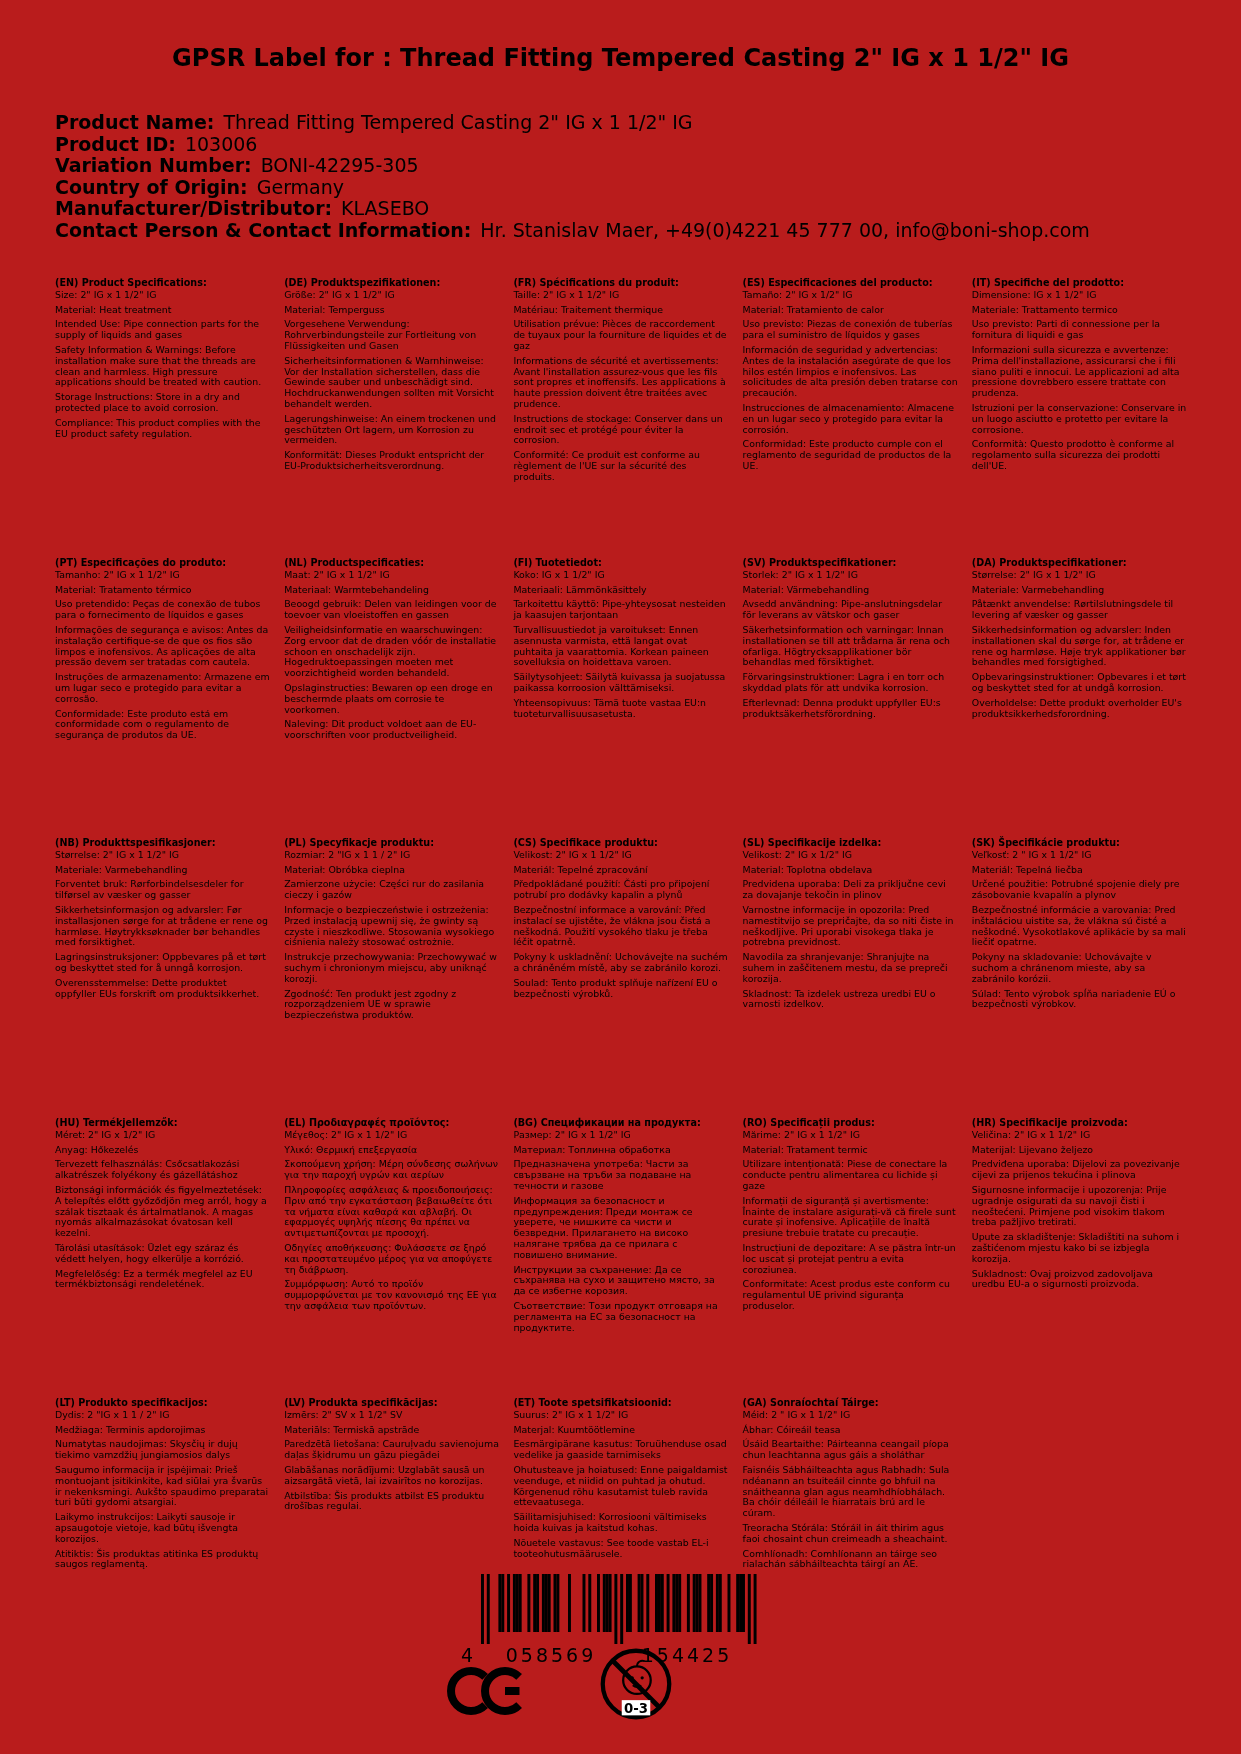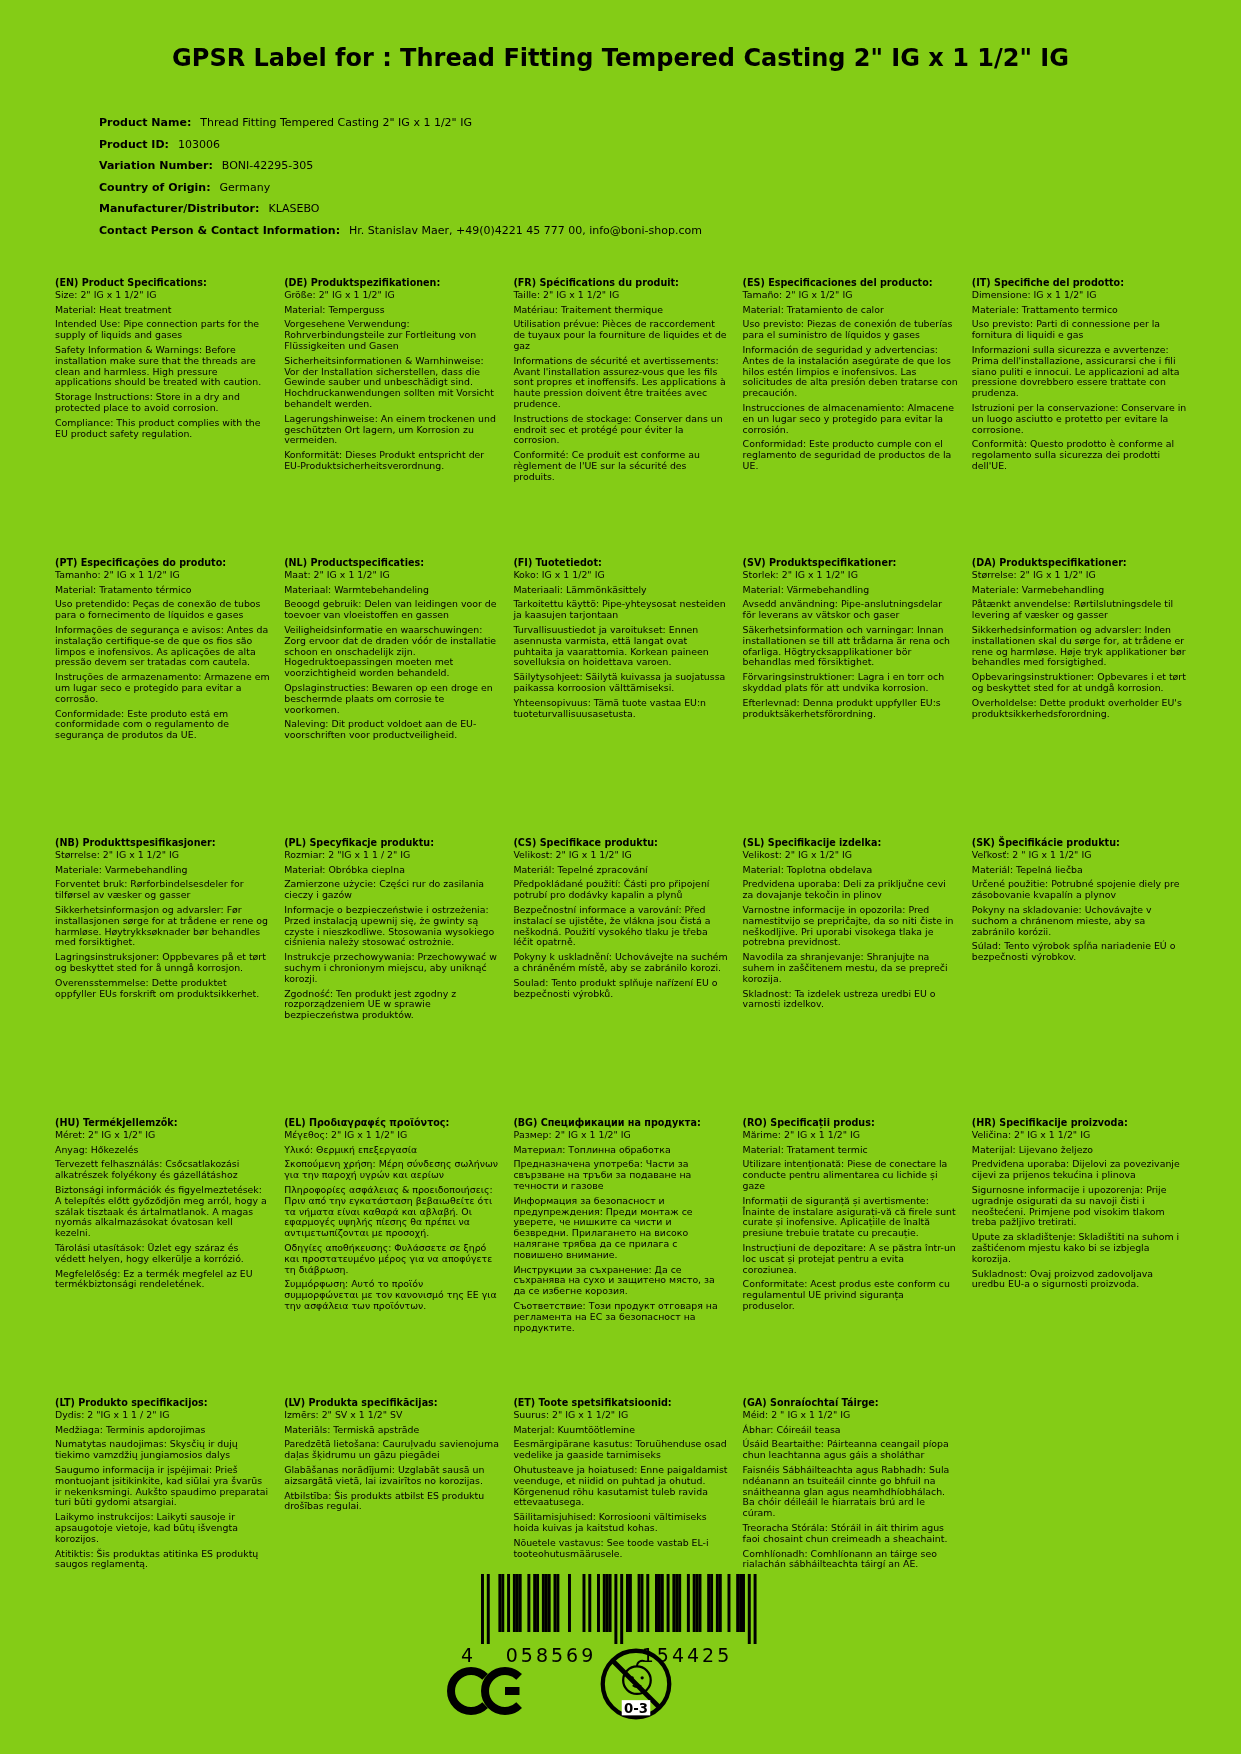--- a/index.html
+++ b/index.html
@@ -1,20 +1,20 @@
 <!DOCTYPE html>
 <html><head>
 <meta charset="utf-8">
 <style>
   html,body{margin:0;padding:0;background:#fff;}
-  .page{position:relative;width:1241px;height:1754px;background:#84cc16;color:#000;
+  .page{position:relative;width:1241px;height:1754px;background:#b91c1c;color:#000;
         font-family:"DejaVu Sans",sans-serif;overflow:hidden;}
   .title{position:absolute;top:44px;left:0;width:100%;text-align:center;
          font-size:24px;font-weight:bold;margin:0;}
-  .product-info{position:absolute;left:55px;top:112px;font-size:11px;line-height:21.5px;margin-left:44px;}
+  .product-info{position:absolute;left:55px;top:112px;font-size:19px;line-height:21.5px;}
   .info-row{white-space:nowrap;}
   .info-label{font-weight:bold;margin-right:9px;}
   .spec-grid{position:absolute;left:55px;top:278px;width:1132px;display:grid;
              grid-template-columns:repeat(5,1fr);column-gap:14px;grid-auto-rows:280px;}
   .spec-block{font-size:9.4px;line-height:10.8px;}
   .spec-header{font-weight:bold;font-size:9.6px;margin:0 0 1px 0;}
   .spec-para{margin:0 0 4px 0;}
   .barcode{position:absolute;left:455px;top:1574px;}
   .barcode svg{display:block;}
   .ce-mark{position:absolute;left:447px;top:1666px;}
@@ -192,20 +192,21 @@
         <div class="spec-para">Varnostne informacije in opozorila: Pred namestitvijo se prepričajte, da so niti čiste in neškodljive. Pri uporabi visokega tlaka je potrebna previdnost.</div>
         <div class="spec-para">Navodila za shranjevanje: Shranjujte na suhem in zaščitenem mestu, da se prepreči korozija.</div>
         <div class="spec-para">Skladnost: Ta izdelek ustreza uredbi EU o varnosti izdelkov.</div>
       </div>
 
   <div class="spec-block">
     <div class="spec-header">(SK) Špecifikácie produktu:</div>
   <div class="spec-para">Veľkosť: 2 " IG x 1 1/2" IG</div>
         <div class="spec-para">Materiál: Tepelná liečba</div>
         <div class="spec-para">Určené použitie: Potrubné spojenie diely pre zásobovanie kvapalín a plynov</div>
+        <div class="spec-para">Bezpečnostné informácie a varovania: Pred inštaláciou uistite sa, že vlákna sú čisté a neškodné. Vysokotlakové aplikácie by sa mali liečiť opatrne.</div>
         <div class="spec-para">Pokyny na skladovanie: Uchovávajte v suchom a chránenom mieste, aby sa zabránilo korózii.</div>
         <div class="spec-para">Súlad: Tento výrobok spĺňa nariadenie EÚ o bezpečnosti výrobkov.</div>
       </div>
 
   <div class="spec-block">
     <div class="spec-header">(HU) Termékjellemzők:</div>
   <div class="spec-para">Méret: 2" IG x 1/2" IG</div>
         <div class="spec-para">Anyag: Hőkezelés</div>
         <div class="spec-para">Tervezett felhasználás: Csőcsatlakozási alkatrészek folyékony és gázellátáshoz</div>
         <div class="spec-para">Biztonsági információk és figyelmeztetések: A telepítés előtt győződjön meg arról, hogy a szálak tisztaak és ártalmatlanok. A magas nyomás alkalmazásokat óvatosan kell kezelni.</div>

